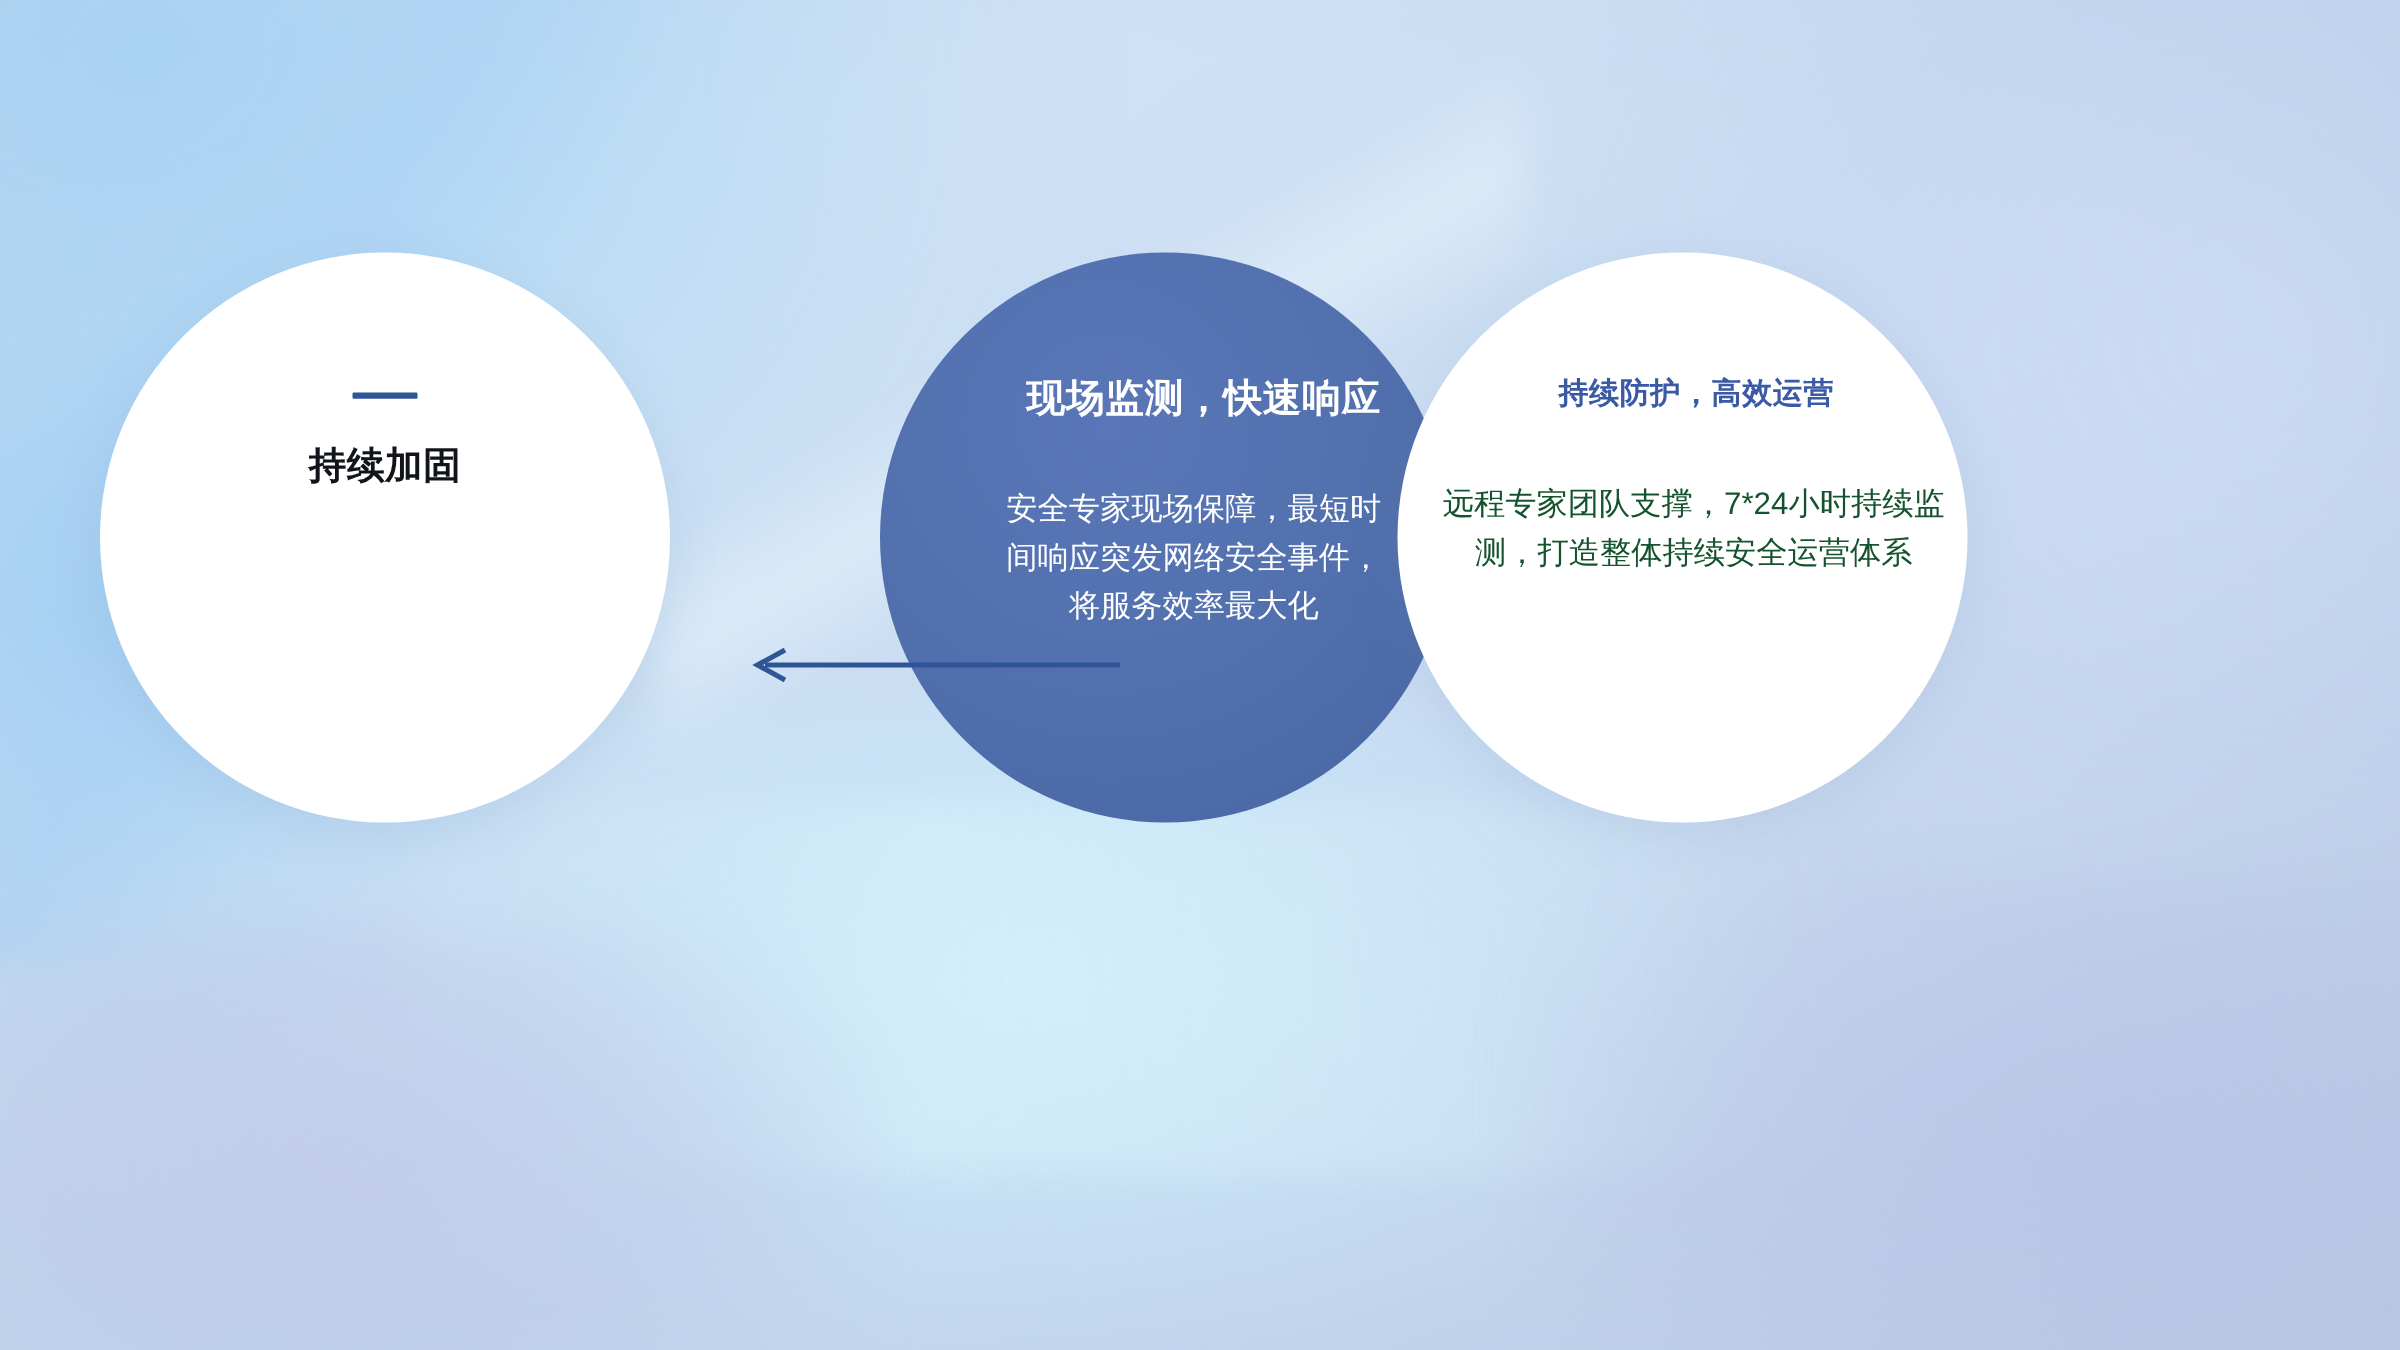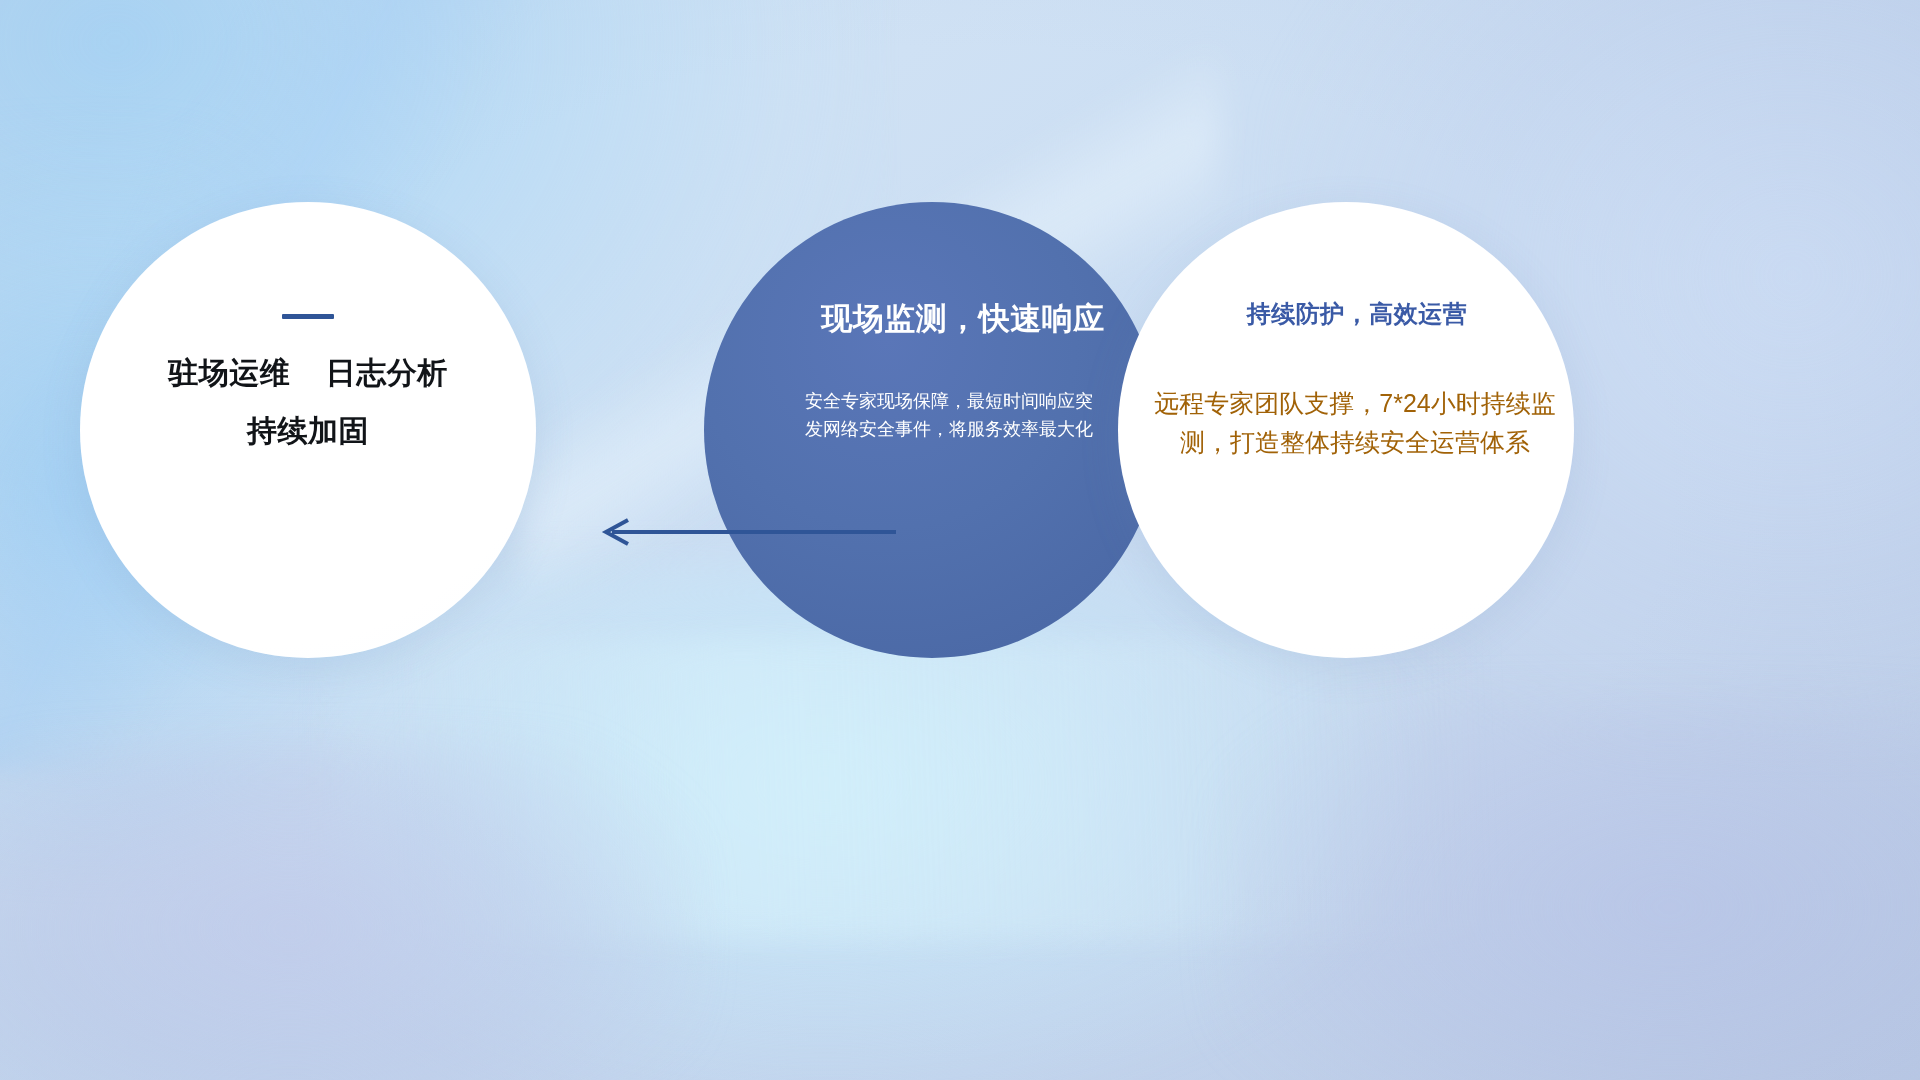--- a/index.html
+++ b/index.html
@@ -155,23 +155,23 @@
     font-weight:bold;
     letter-spacing:0.5px;
     white-space:nowrap;
     margin-left:62px;
   }
   #middle-body{
     margin-top:48px;
     width:300px;
     margin-left:46px;
     color:#ffffff;
-    font-size:18px;
+    font-size:25px;
     line-height:1.55;
-    text-align:left;
+    text-align:center;
     font-weight:400;
   }
 
   
   #right-content{
     position:absolute;
     left:1118px; top:202px;
     width:456px; height:456px;
     z-index:9;
     display:flex;
@@ -184,21 +184,21 @@
     font-size:24px;
     font-weight:bold;
     letter-spacing:0.5px;
     white-space:nowrap;
     margin-left:22px;
   }
   #right-body{
     margin-top:54px;
     width:420px;
     margin-left:18px;
-    color:#a16207;
+    color:#14532d;
     font-size:25px;
     line-height:1.55;
     text-align:center;
     font-weight:400;
   }
 
   
   #flow-arrow{
     position:absolute;
     left:596px; top:516px;
@@ -229,21 +229,20 @@
 
   <div id="flow-arrow">
     <svg width="300" height="32" viewBox="0 0 300 32" aria-hidden="true">
       <line x1="16" y1="16" x2="300" y2="16" stroke="#2f5597" stroke-width="4"></line>
       <polyline points="32,4 10,16 32,28" fill="none" stroke="#2f5597" stroke-width="4" stroke-linejoin="miter" stroke-linecap="butt"></polyline>
     </svg>
   </div>
 
   <div id="left-content">
     <div id="left-divider"></div>
-    <div class="left-line">驻场运维    日志分析</div>
     <div class="left-line">持续加固</div>
   </div>
 
   <div id="middle-content">
     <div id="middle-title">现场监测，快速响应</div>
     <div id="middle-body">安全专家现场保障，最短时间响应突发网络安全事件，将服务效率最大化</div>
   </div>
 
   <div id="right-content">
     <div id="right-title">持续防护，高效运营</div>

